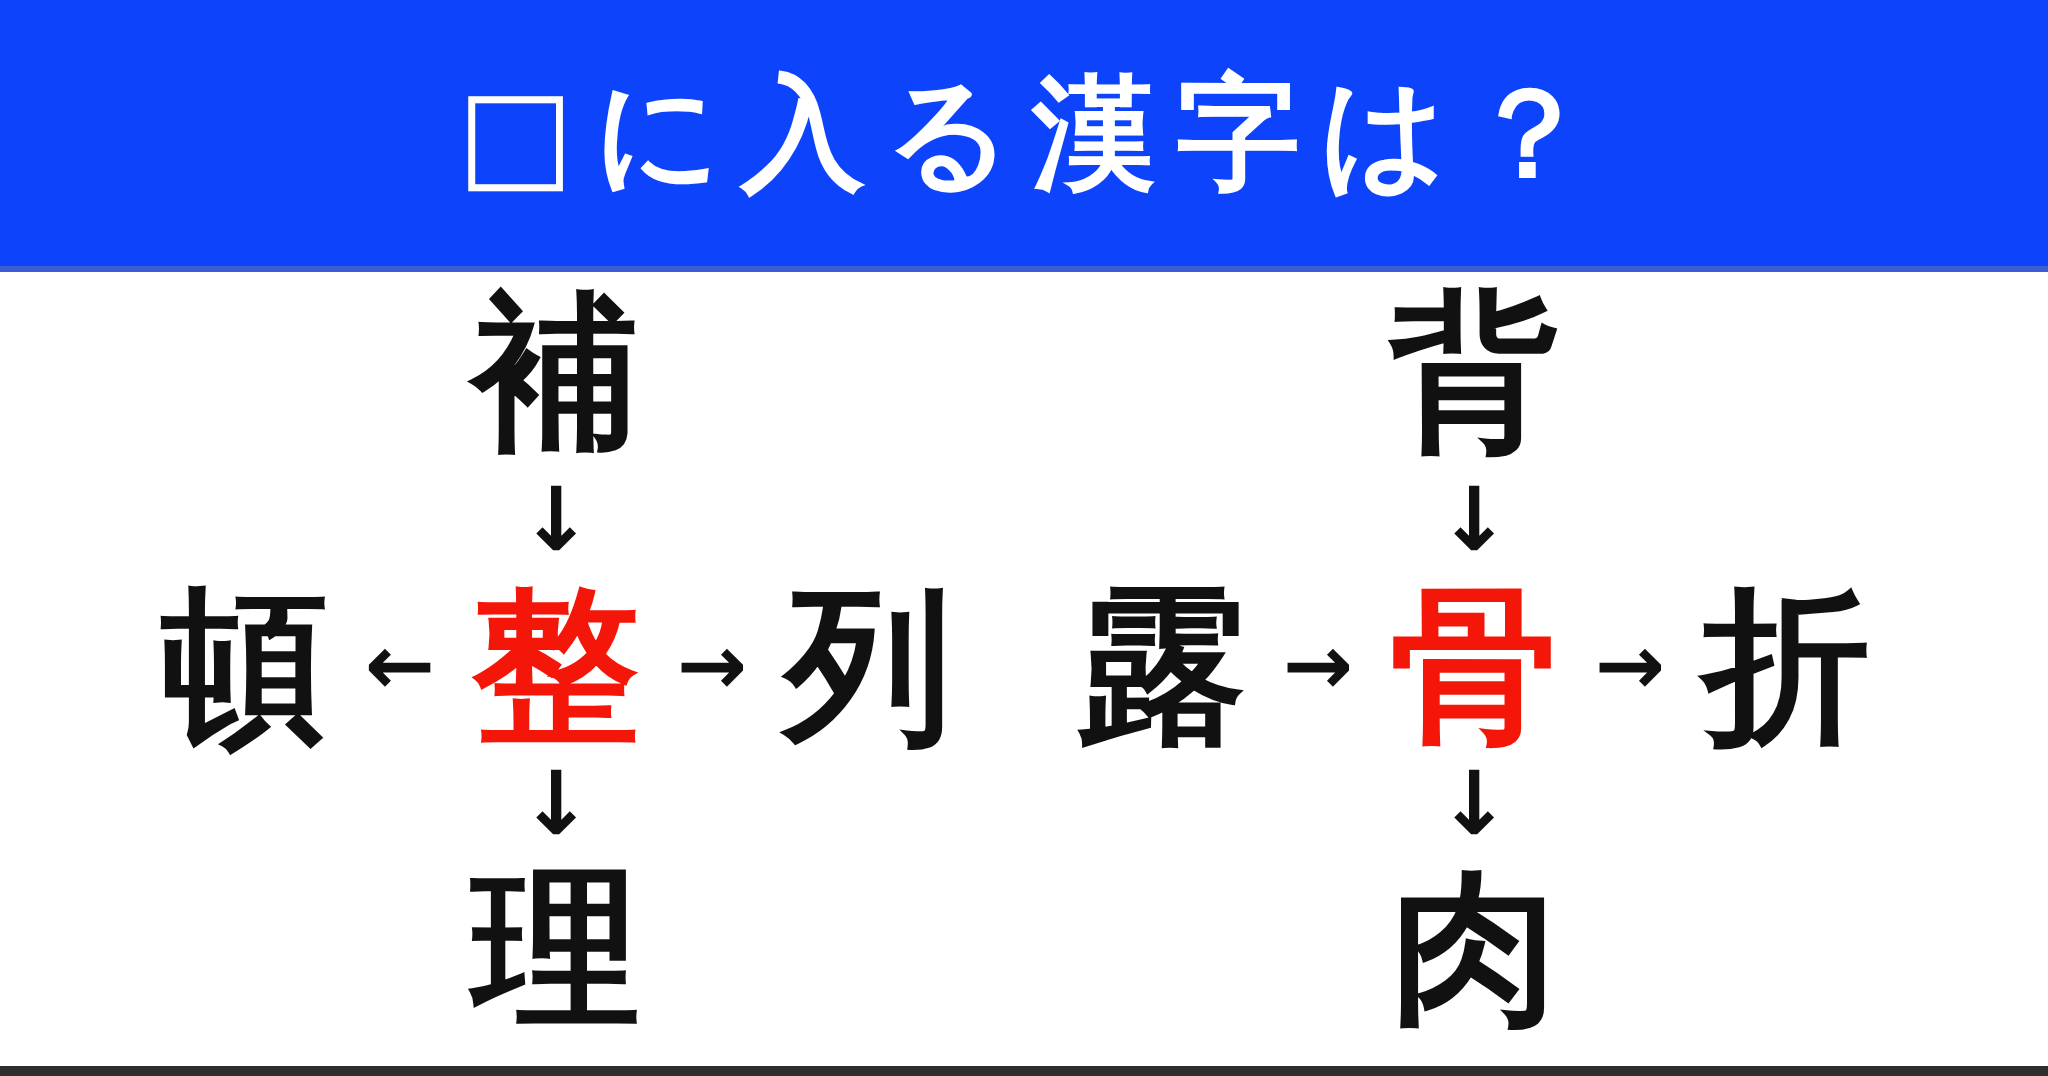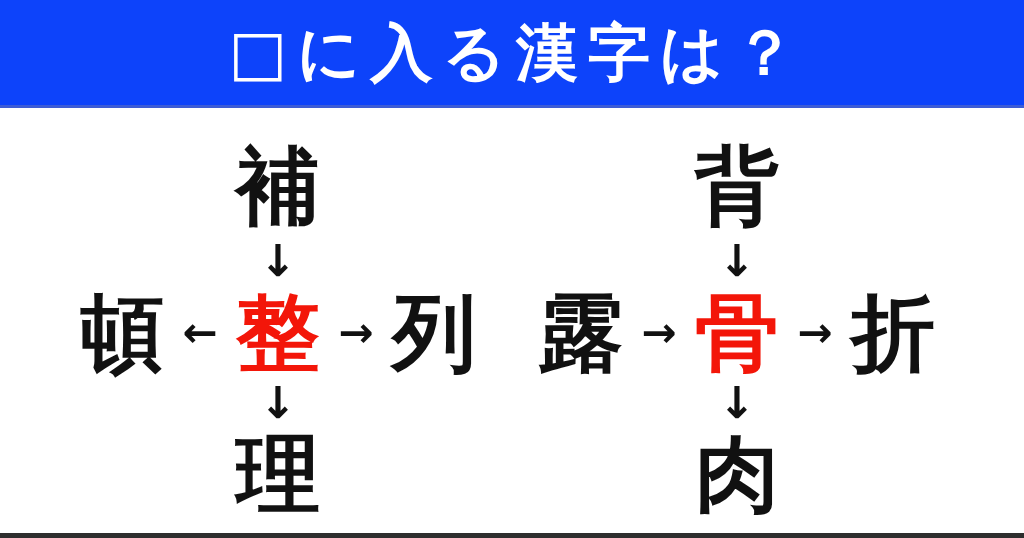--- a/index.html
+++ b/index.html
@@ -11,21 +11,21 @@
     --bg:#ffffff;
   }
   *{margin:0;padding:0;box-sizing:border-box;}
   html,body{width:1024px;height:538px;overflow:hidden;}
   body{
     position:relative;
     background:var(--bg);
     font-family:"DejaVu Sans","Liberation Sans",sans-serif;
   }
   .banner{
-    position:absolute;top:0;left:0;width:1024px;height:108px;
+    position:absolute;top:0;left:0;width:1024px;height:136px;
     background:var(--blue);
     border-bottom:3px solid var(--blue-edge);
     display:flex;align-items:center;justify-content:center;
   }
   .banner-title{
     color:#ffffff;
     font-size:62px;
     font-weight:bold;
     letter-spacing:10px;
     white-space:nowrap;

